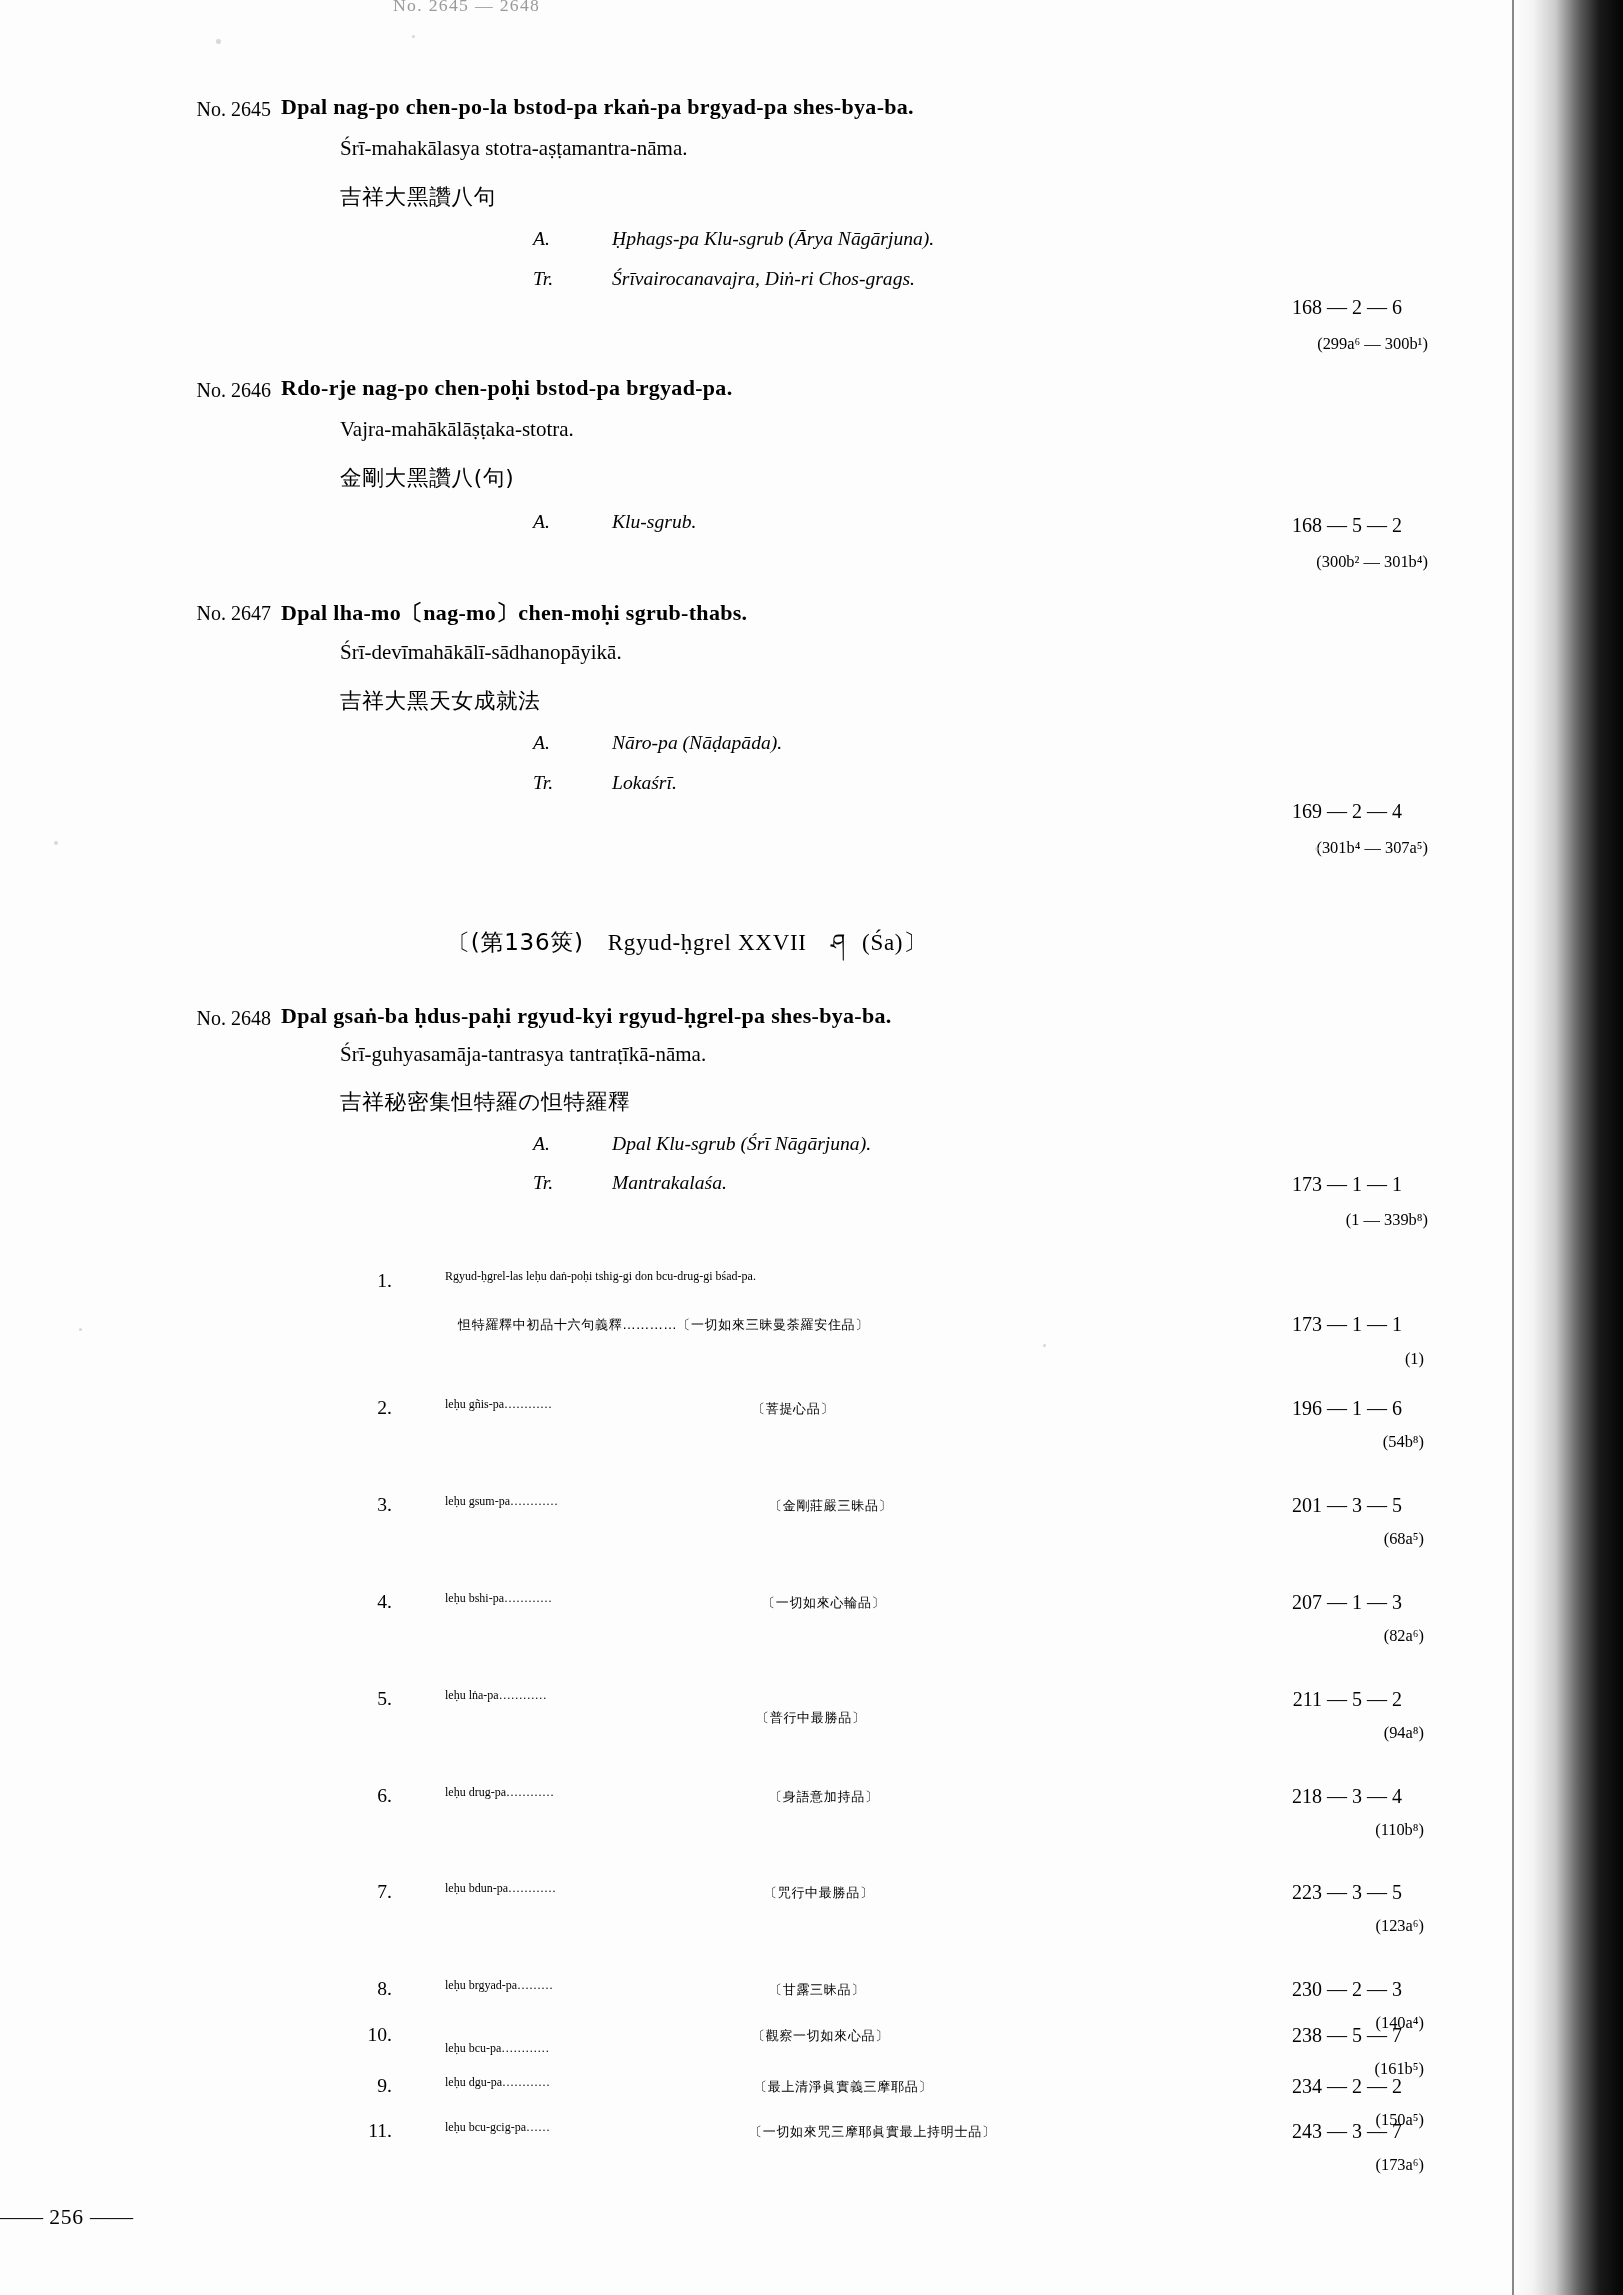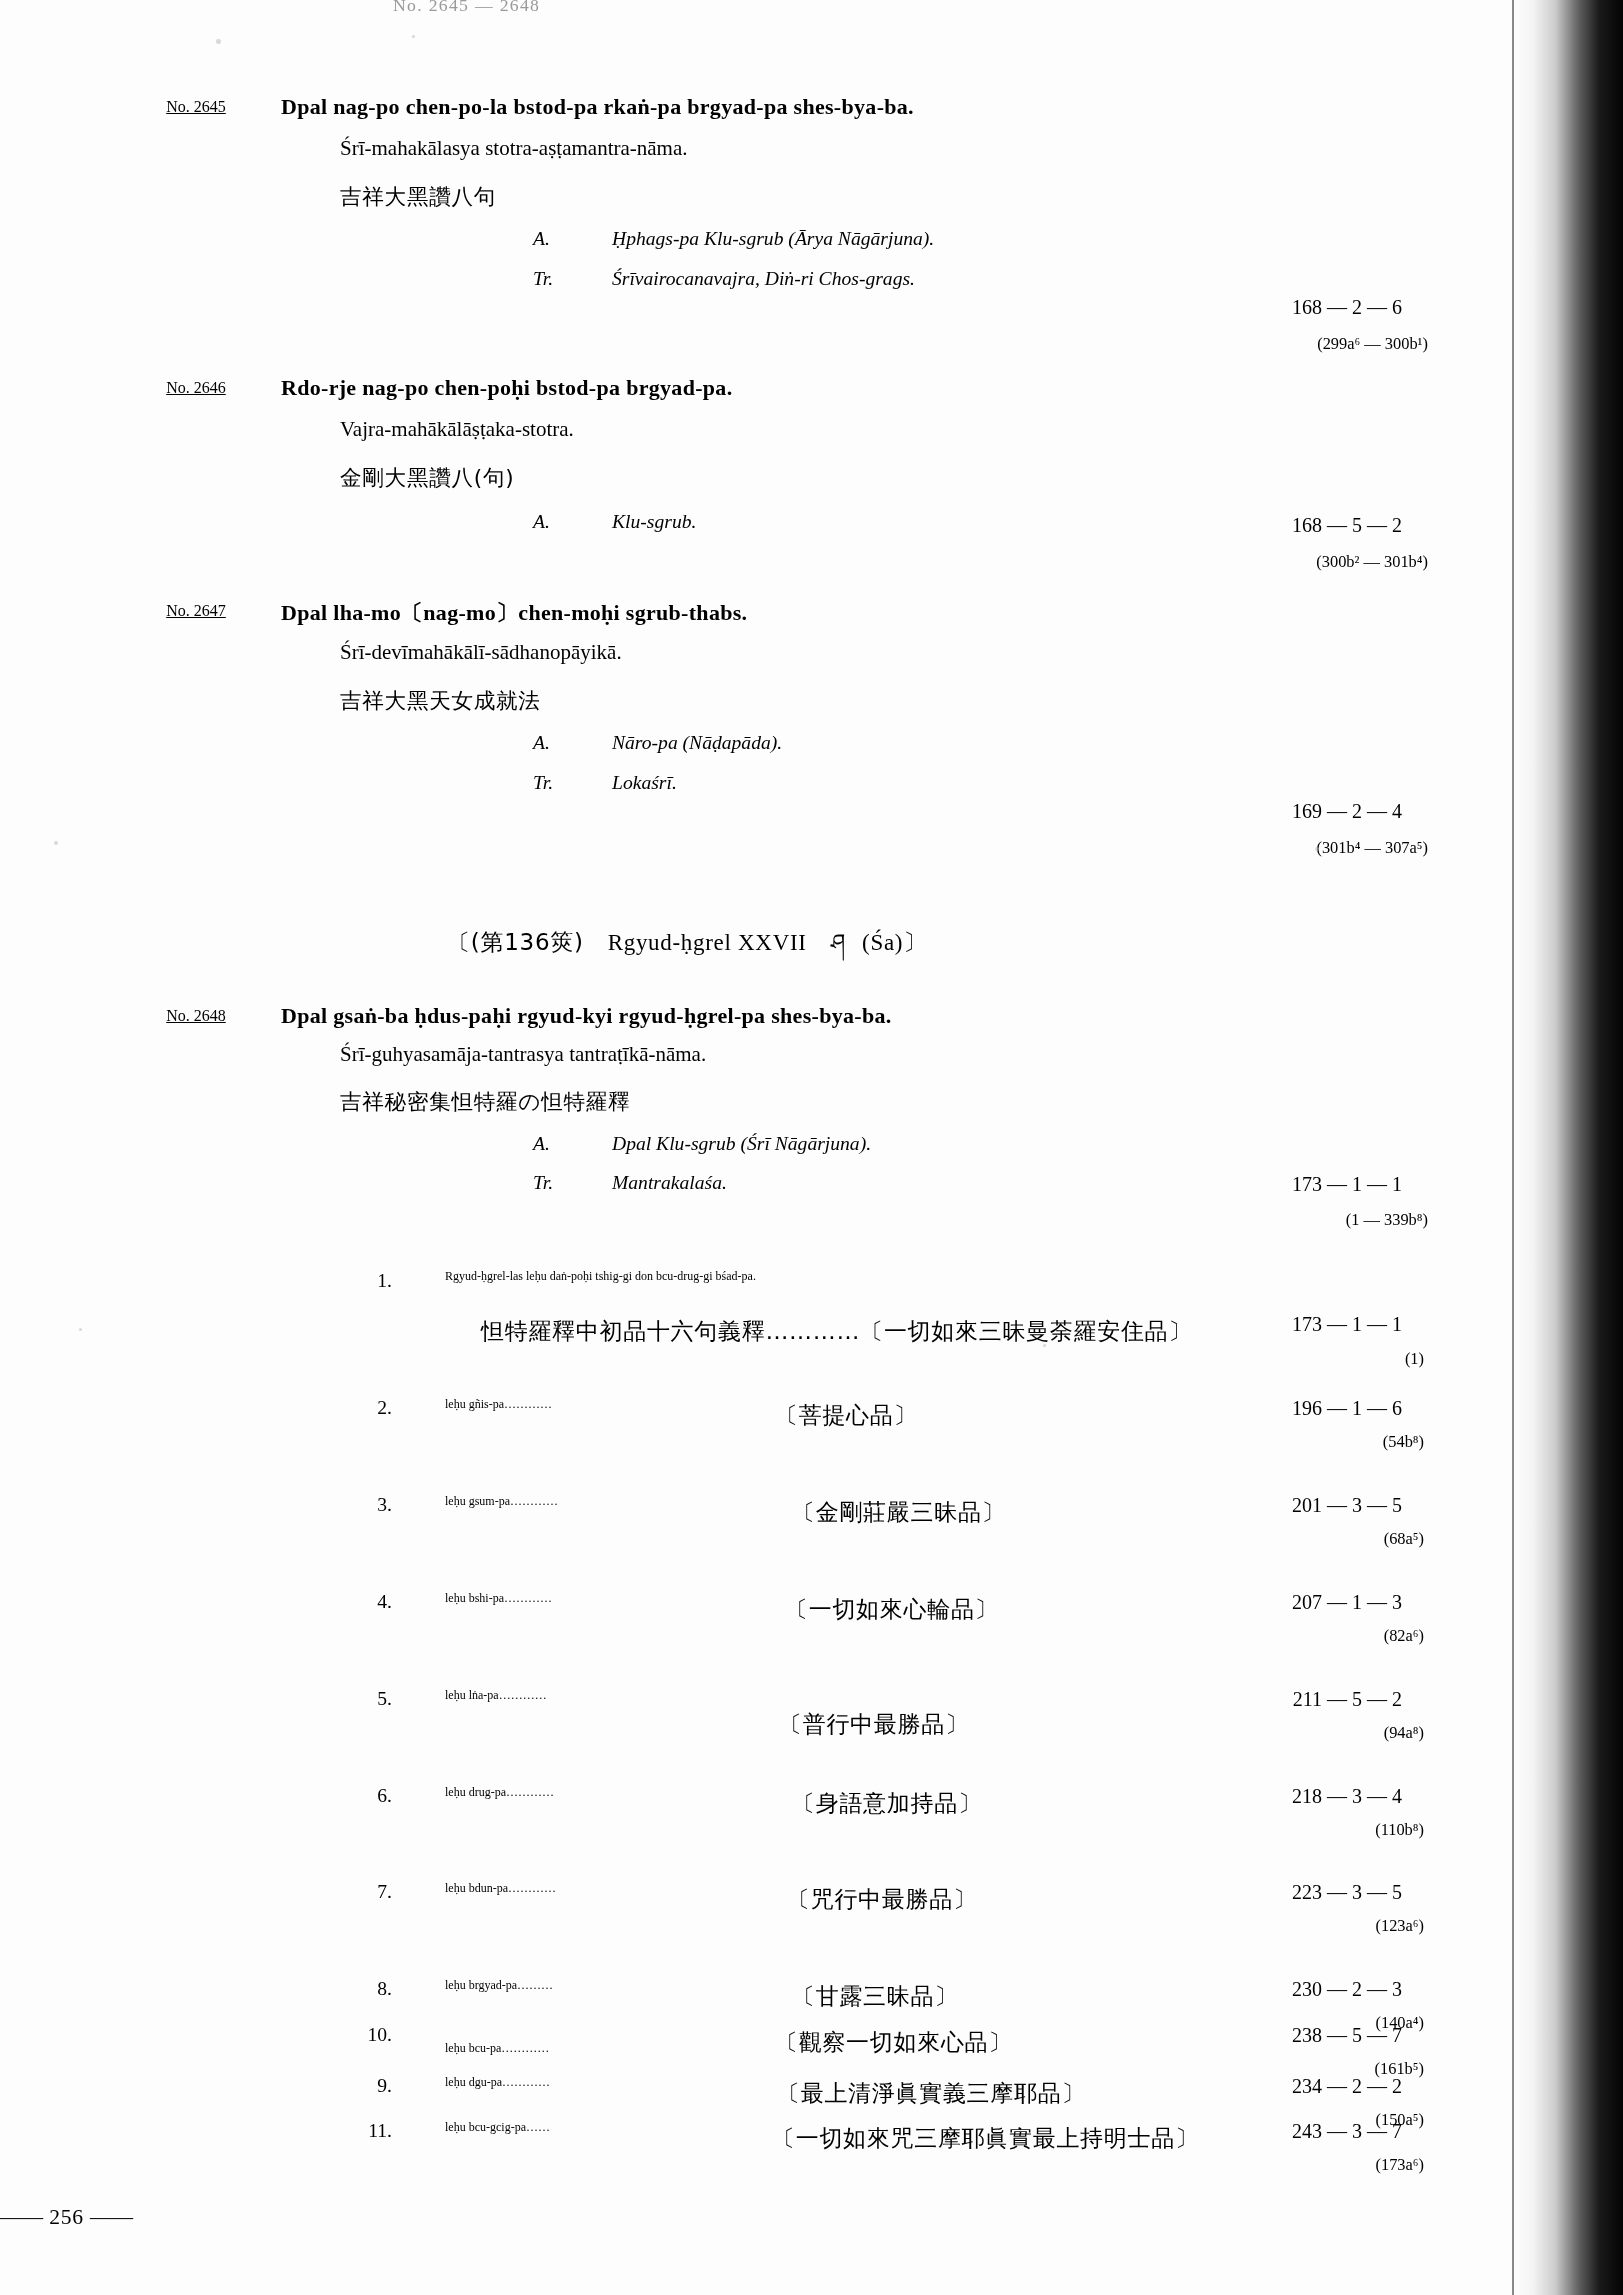--- a/index.html
+++ b/index.html
@@ -73,24 +73,23 @@
   }
   .entry {
     position: absolute;
     left: 0;
     width: 1624px;
   }
   .no-label {
     position: absolute;
     left: 121px;
     width: 150px;
-    text-align: center;
-    font-size: 16px;
-    font-family: "Liberation Serif", serif;
-    text-decoration: underline;
+    text-align: right;
+    font-size: 20px;
+    font-family: "Liberation Serif", serif;
   }
   .title-tib {
     position: absolute;
     left: 281px;
     font-size: 22px;
     font-weight: bold;
     font-family: "Liberation Serif", serif;
     letter-spacing: 0.3px;
   }
   .title-skt {
@@ -158,25 +157,24 @@
   }
   .sub-text {
     position: absolute;
     left: 432px;
     font-size: 12px;
     font-family: Liberation Serif, serif;
     white-space: nowrap;
   }
   .sub-cjk {
     position: absolute;
-    font-size: 23px;
+    font-size: 13px;
     font-family: "DejaVu Sans", sans-serif;
     white-space: nowrap;
     letter-spacing: 0.7px;
-    margin-left: 23px;
   }
   .sub-ref {
     position: absolute;
     right: 222px;
     font-size: 20px;
     font-family: "Liberation Serif", serif;
     white-space: nowrap;
     text-align: right;
   }
   .sub-ref2 {

